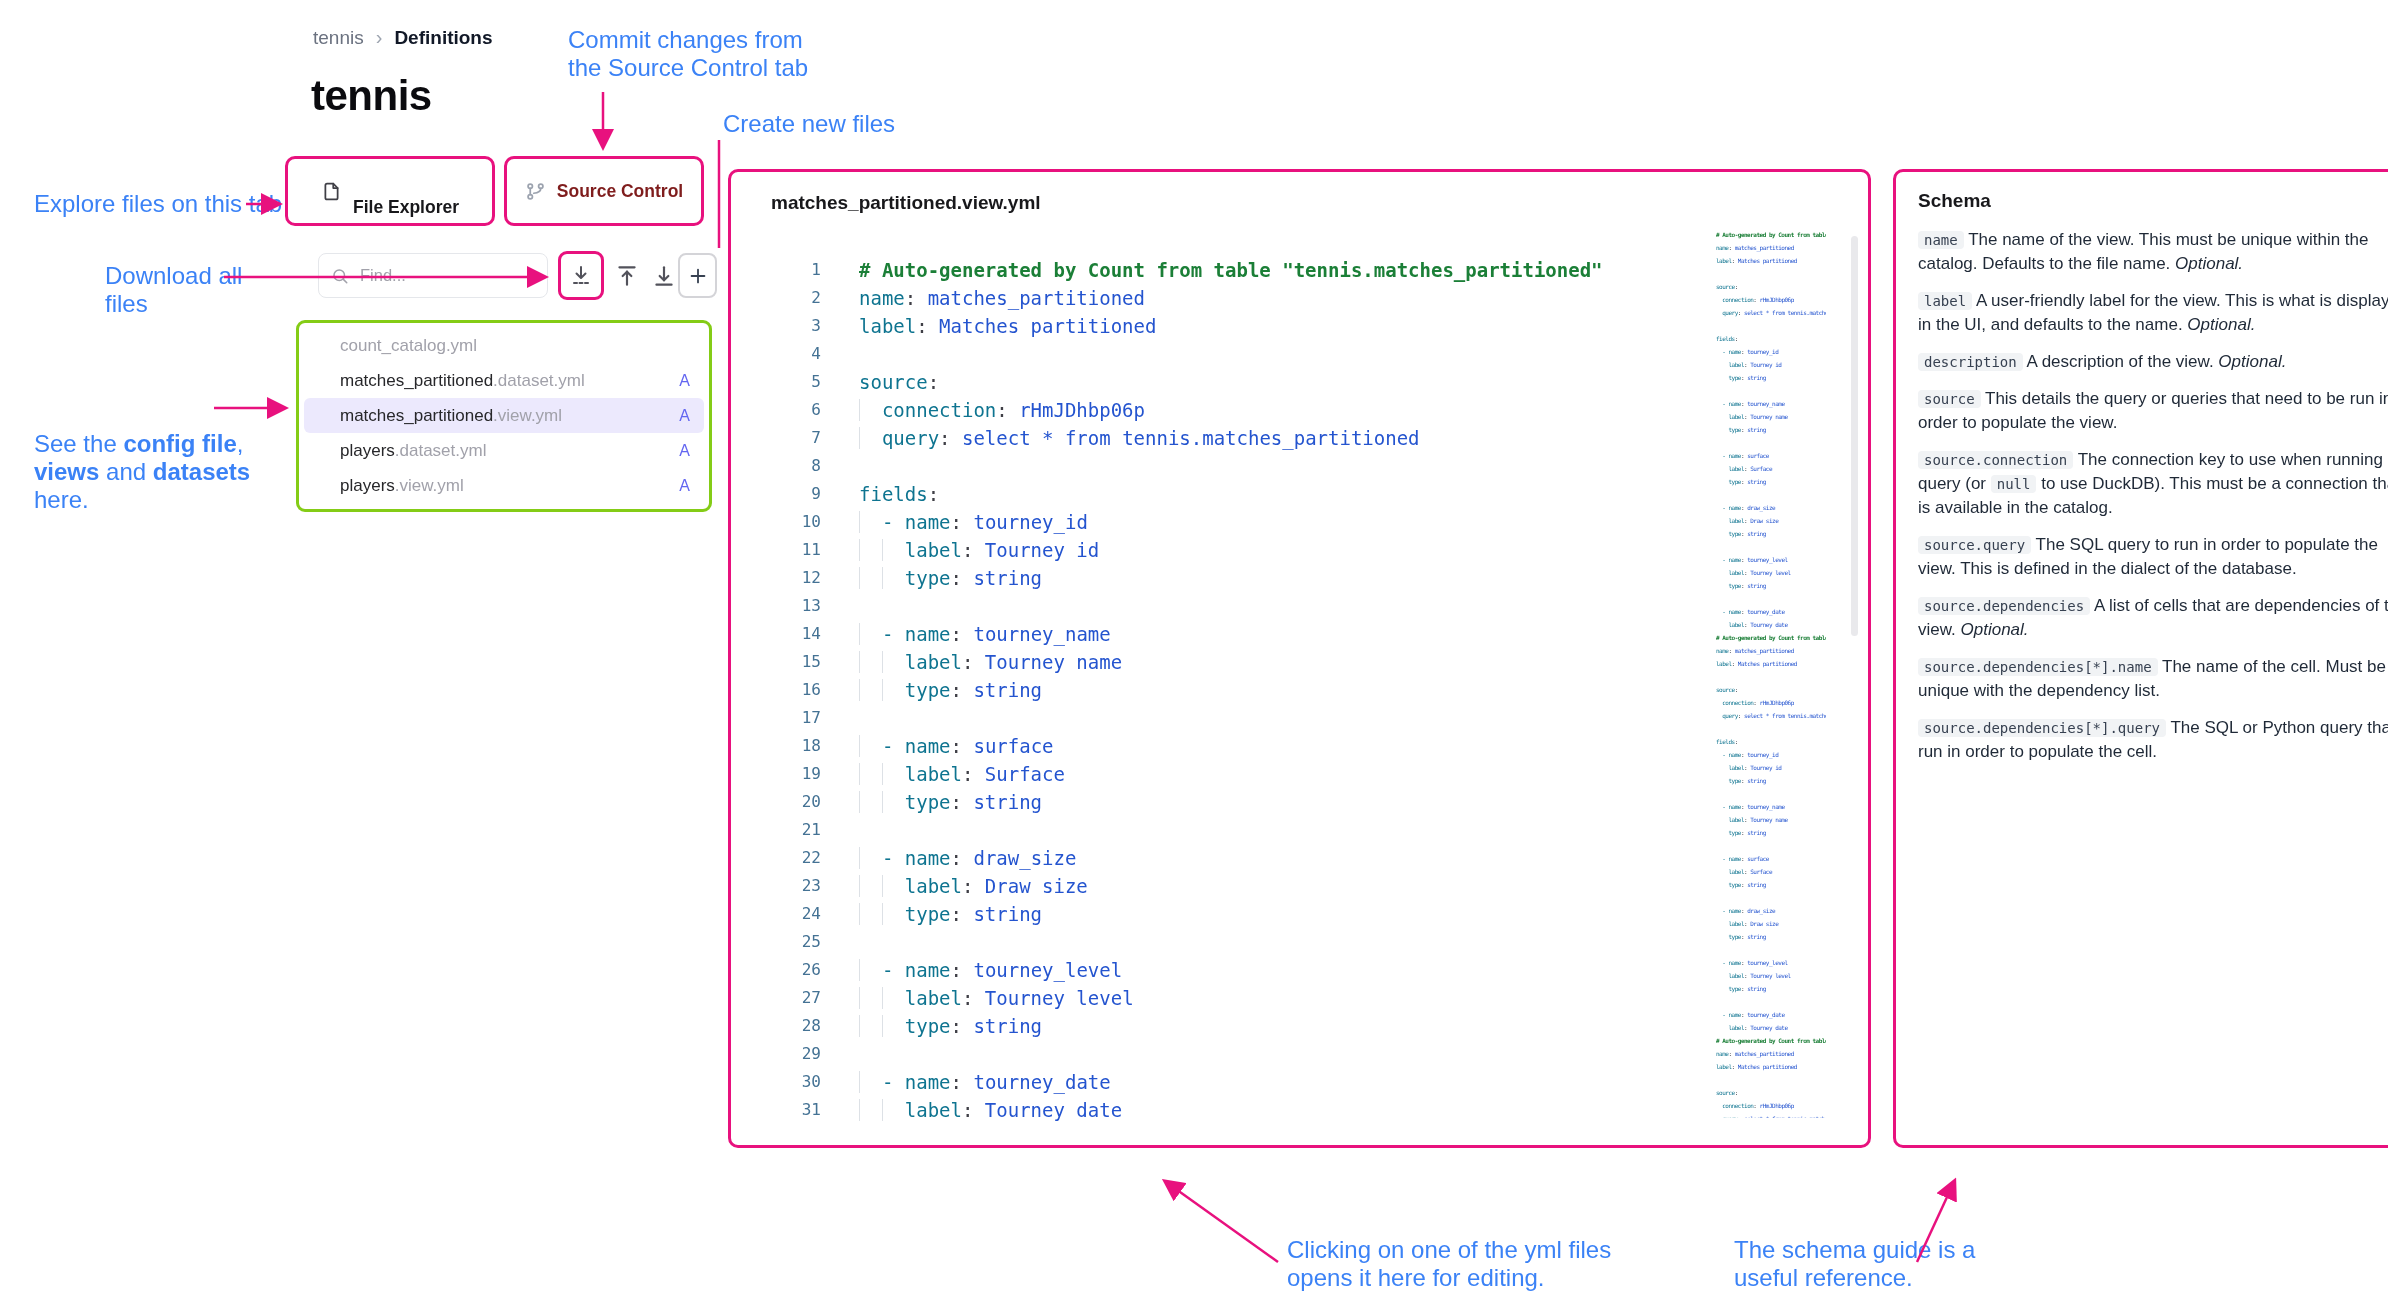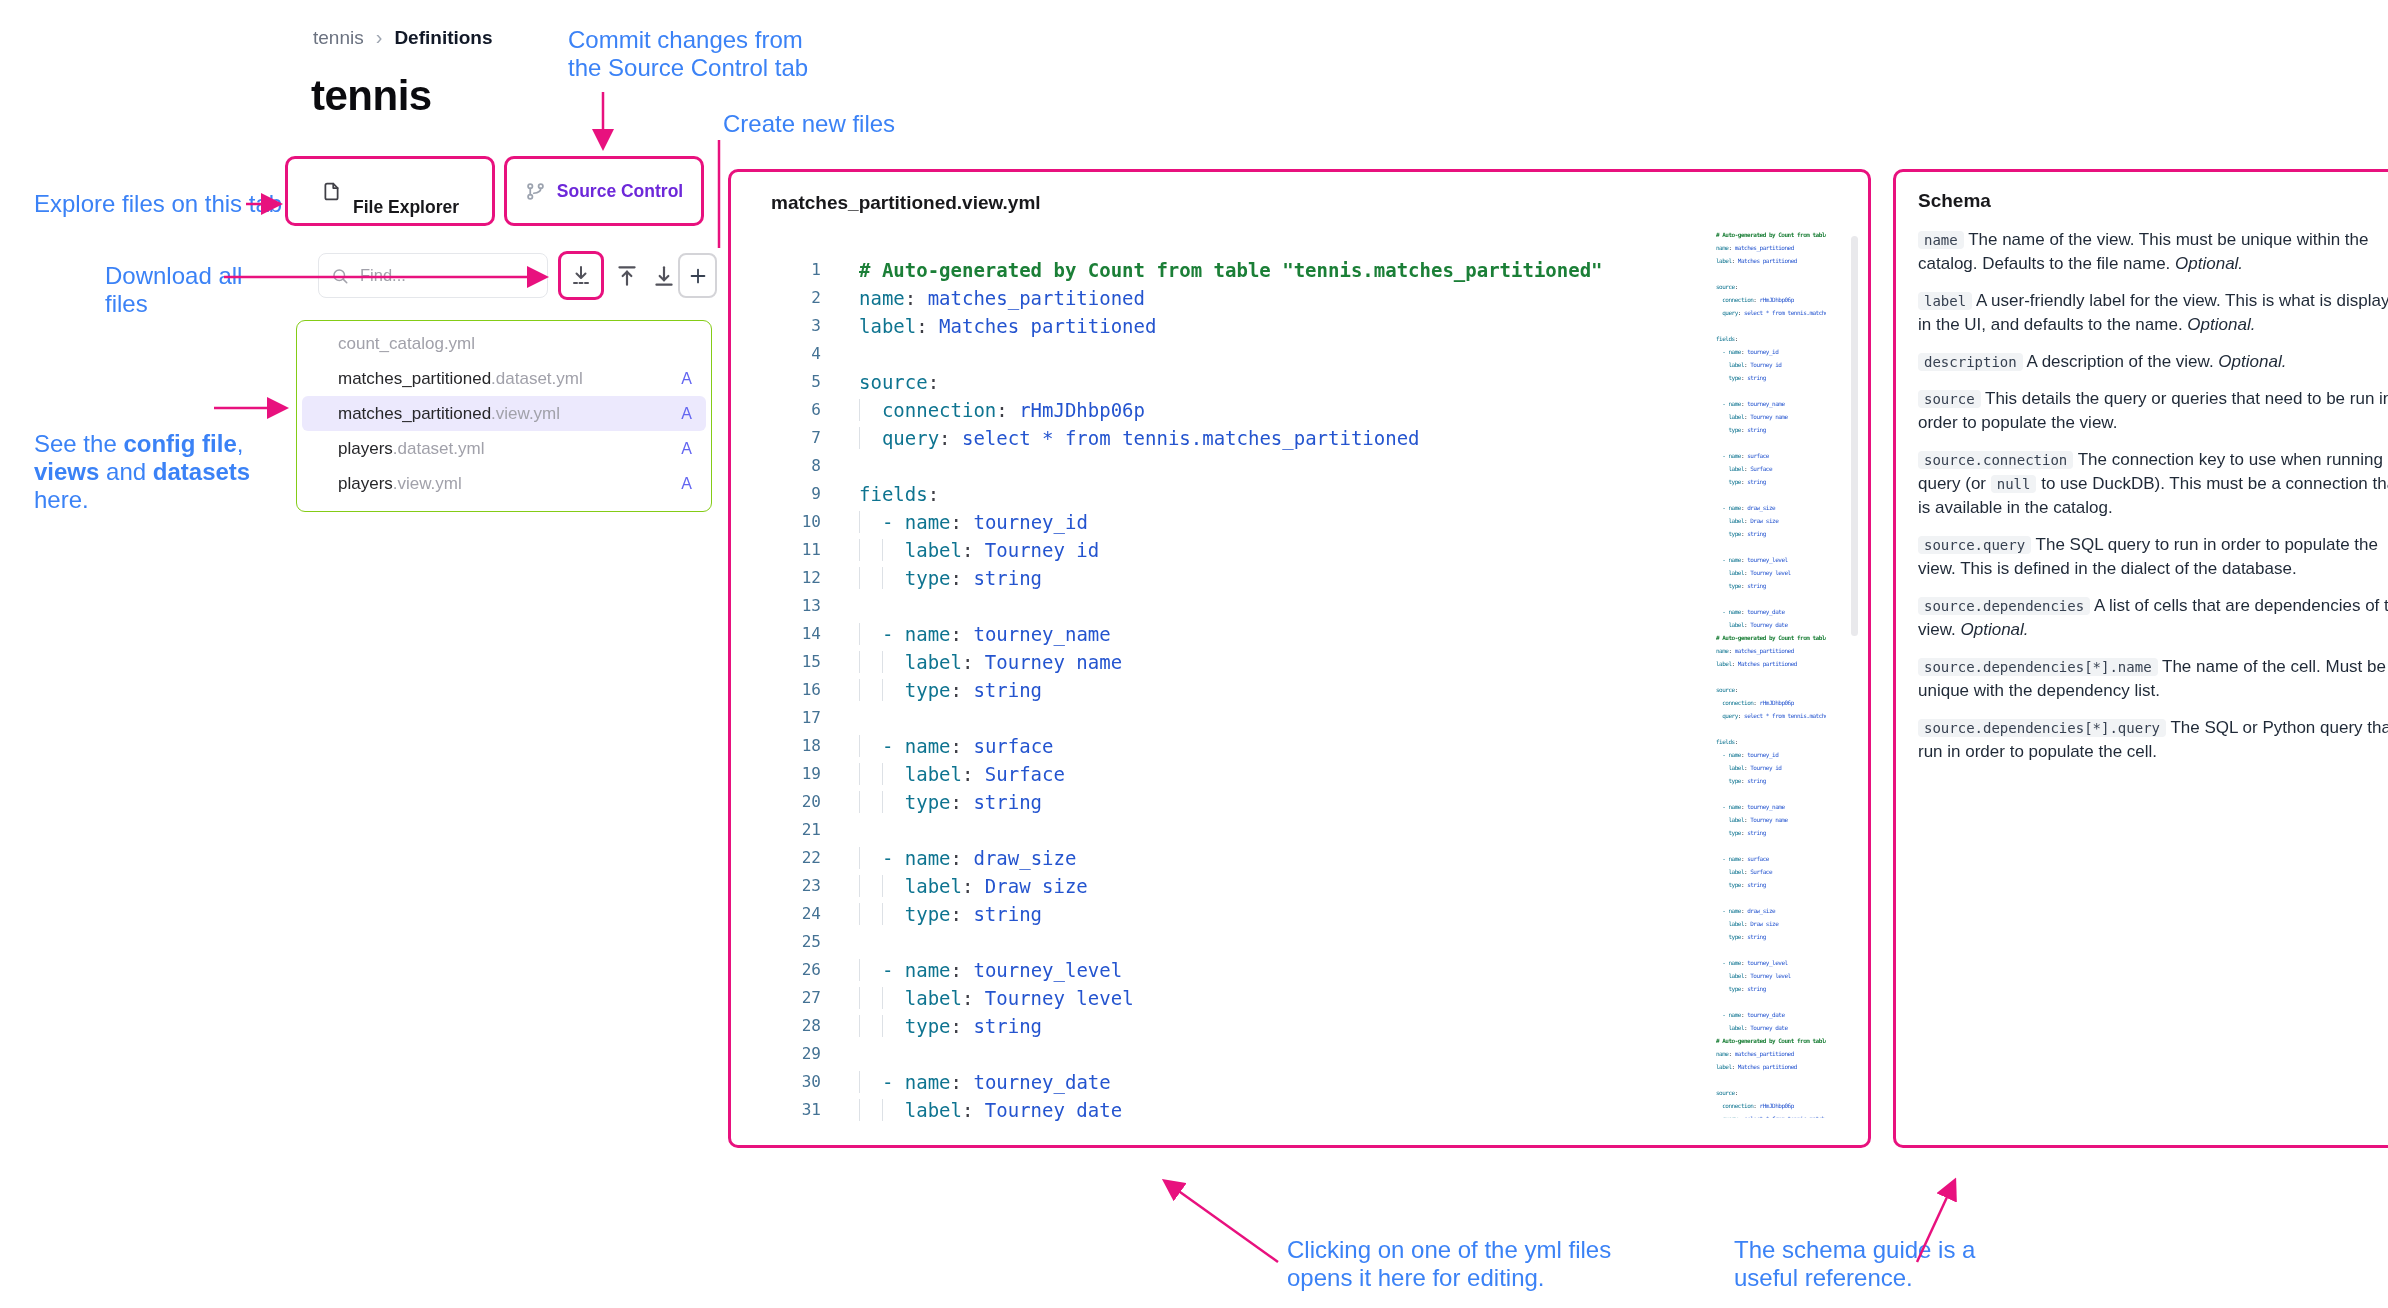--- a/index.html
+++ b/index.html
@@ -16,39 +16,39 @@
                 color:#0b0b0f; letter-spacing:-0.5px; }
 
   
   .pink-box { position:absolute; border:3px solid #e8117e; border-radius:10px; background:#fff; }
 
   
   .tab { display:flex; align-items:center; justify-content:center; gap:11px; }
   .tab-fe { left:285px; top:156px; width:210px; height:70px; }
   .tab-sc { left:504px; top:156px; width:200px; height:70px; }
   .tab-fe .tab-label { font-size:17.5px; font-weight:700; color:#18181b;margin-top:33px; }
-  .tab-sc .tab-label { font-size:17.5px; font-weight:600; color:#6d28d9; }
+  .tab-sc .tab-label { font-size:17.5px; font-weight:600; color:#7f1d1d; }
   .tab-fe .icn { color:#3f3f46; } .tab-sc .icn { color:#9ca3af; }
 
   
   .search { position:absolute; left:318px; top:253px; width:230px; height:45px;
             border:1px solid #e5e7eb; border-radius:8px; display:flex; align-items:center;
             gap:9px; padding:0 12px; color:#a1a1aa; background:#fff; }
   .search input { border:none; outline:none; width:100%; font-size:16.5px; color:#374151;
                   font-family:"Liberation Sans",sans-serif; background:transparent; }
   .search input::placeholder { color:#a1a1aa; }
   .icon-btn { position:absolute; display:flex; align-items:center; justify-content:center; color:#52525b; cursor:pointer; }
   .btn-dl-all { left:558px; top:251px; width:46px; height:49px; border:3px solid #e8117e; border-radius:9px; }
   .btn-up   { left:612px; top:261px; width:30px; height:30px; }
   .btn-down { left:649px; top:261px; width:30px; height:30px; }
   .btn-plus { left:678px; top:253px; width:39px; height:45px; border:2px solid #d4d4d8; border-radius:8px; color:#374151; }
 
   
   .file-list { position:absolute; left:296px; top:320px; width:416px; height:192px;
-               border:1px solid #84cc16; border-radius:9px; background:#fff; padding:5px 5px; }
+               border:3px solid #84cc16; border-radius:9px; background:#fff; padding:5px 5px; }
   .file-row { height:35px; display:flex; align-items:center; padding:0 14px 0 36px;
               border-radius:6px; font-size:17px; cursor:pointer; }
   .file-row .base { color:#27272a; font-weight:500; }
   .file-row .ext  { color:#a1a1aa; font-weight:400; }
   .file-row.muted .base, .file-row.muted .ext { color:#a1a1aa; font-weight:400; }
   .file-row.selected { background:#ece9fd; }
   .git-badge { margin-left:auto; color:#6366f1; font-size:16px; font-weight:500; }
 
   
   .editor-panel { left:728px; top:169px; width:1143px; height:979px; }

